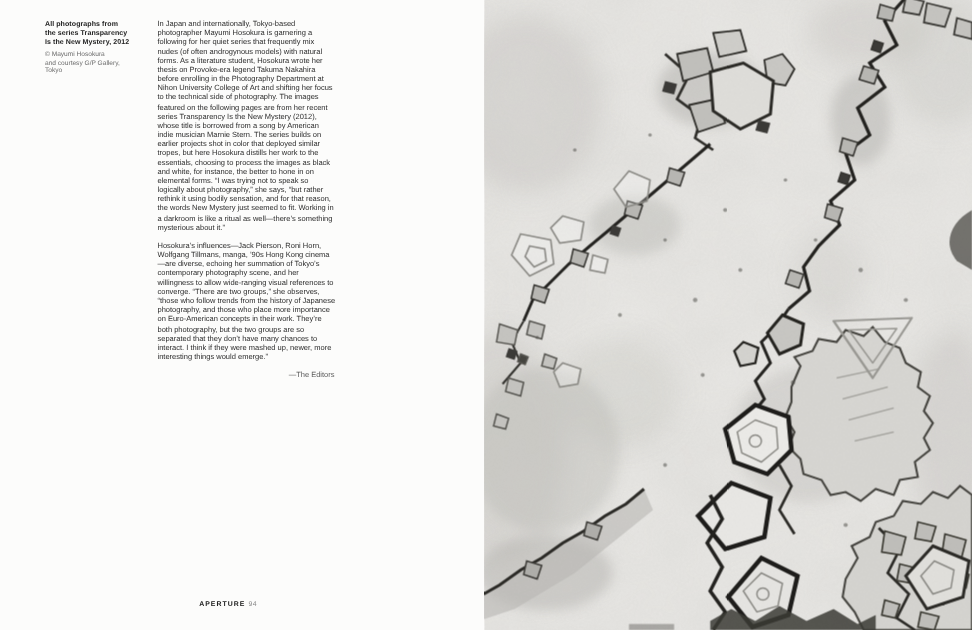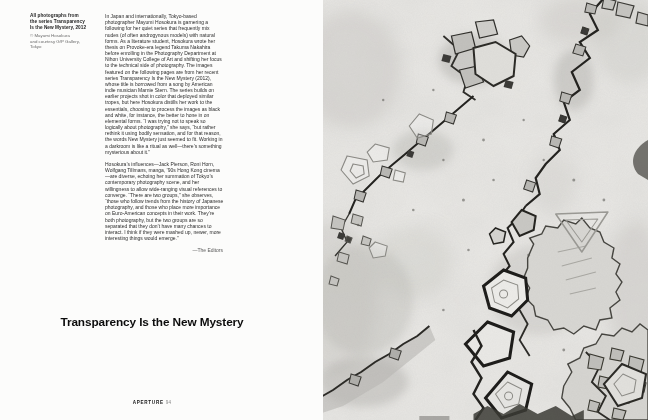--- a/index.html
+++ b/index.html
@@ -51,21 +51,20 @@
     <span class="cap-c">Tokyo</span>
   </aside>
 
   <div class="article">
     <p>In Japan and internationally, Tokyo-based photographer Mayumi Hosokura is garnering a following for her quiet series that frequently mix nudes (of often androgynous models) with natural forms. As a literature student, Hosokura wrote her thesis on Provoke-era legend Takuma Nakahira before enrolling in the Photography Department at Nihon University College of Art and shifting her focus to the technical side of photography. The images featured on the following pages are from her recent series Transparency Is the New Mystery (2012), whose title is borrowed from a song by American indie musician Marnie Stern. The series builds on earlier projects shot in color that deployed similar tropes, but here Hosokura distills her work to the essentials, choosing to process the images as black and white, for instance, the better to hone in on elemental forms. “I was trying not to speak so logically about photography,” she says, “but rather rethink it using bodily sensation, and for that reason, the words New Mystery just seemed to fit. Working in a darkroom is like a ritual as well—there’s something mysterious about it.”</p>
     <p>Hosokura’s influences—Jack Pierson, Roni Horn, Wolfgang Tillmans, manga, ’90s Hong Kong cinema—are diverse, echoing her summation of Tokyo’s contemporary photography scene, and her willingness to allow wide-ranging visual references to converge. “There are two groups,” she observes, “those who follow trends from the history of Japanese photography, and those who place more importance on Euro-American concepts in their work. They’re both photography, but the two groups are so separated that they don’t have many chances to interact. I think if they were mashed up, newer, more interesting things would emerge.”</p>
     <span class="byline">—The Editors</span>
   </div>
 
   <div class="title-block">
-    <h2 class="series">Transparency Is the New Mystery</h2>
   </div>
 
   <div class="folio">
     <span class="mag">APERTURE</span><span class="num">94</span>
   </div>
 
   <div class="photo" role="img" aria-label="Black-and-white photograph of hexagonal crystal formations with dark jagged crystalline veins on a pale field">
     <svg viewBox="0 0 324 420" preserveAspectRatio="none">
       <defs>
         <filter id="blur8" x="-50%" y="-50%" width="200%" height="200%">

